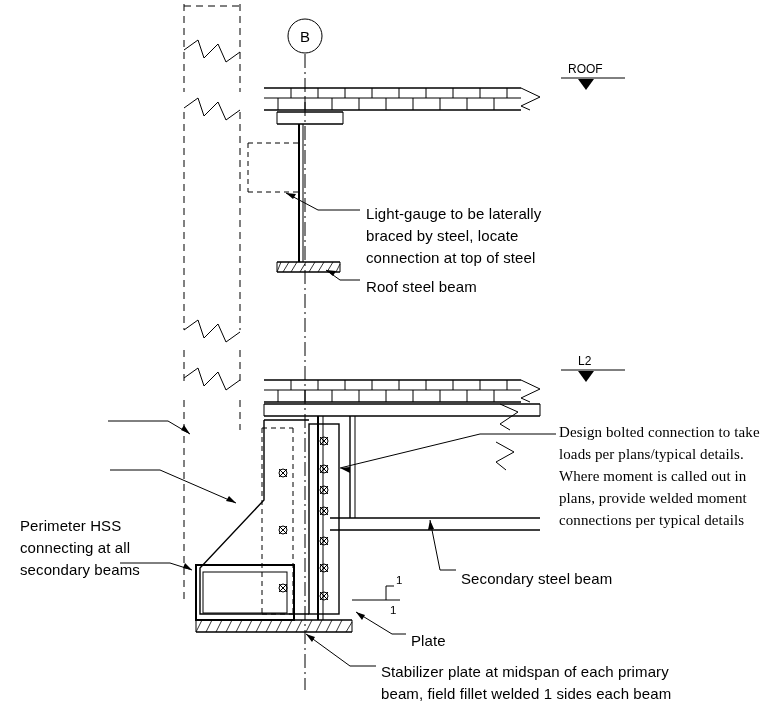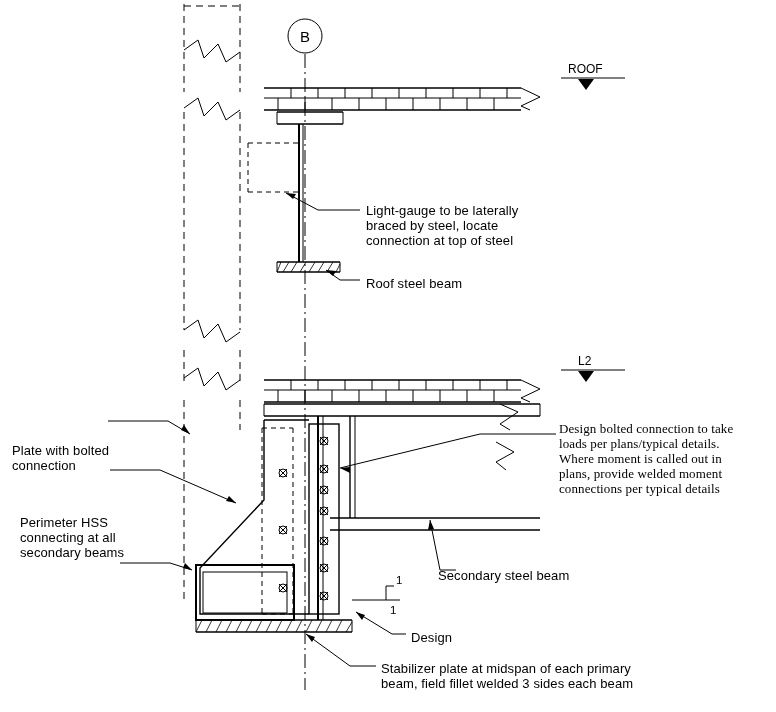--- a/index.html
+++ b/index.html
@@ -13,22 +13,22 @@
   }
   #sheet {
     position: relative;
     width: 776px;
     height: 712px;
     background: #ffffff;
     overflow: hidden;
   }
   .lbl {
     position: absolute;
-    font-size: 13px;
-    line-height: 15px;
+    font-size: 15px;
+    line-height: 22px;
     color: #000;
     white-space: pre;
     letter-spacing: 0.1px;
   }
   svg.draw {
     position: absolute;
     left: 0;
     top: 0;
     width: 776px;
     height: 712px;
@@ -291,28 +291,26 @@
       <path d="M376 666 L350 666 L306 634"></path>
       <polygon class="fillb" points="306,634 315,637 312,642"></polygon>
     </g>
 
   </svg>
 
   <div class="lbl" style="left:366px; top:203px;">Light-gauge to be laterally
 braced by steel, locate
 connection at top of steel</div>
   <div class="lbl" style="left:366px; top:276px;">Roof steel beam</div>
-  <div class="lbl" style="left:12px; top:443px;">Plate with bolted
-connection</div>
   <div class="lbl" style="left:12px; top:515px;margin-left:8px;">Perimeter HSS
 connecting at all
 secondary beams</div>
   <div class="lbl" style="left:559px; top:421px;font-family:Liberation Serif, serif;">Design bolted connection to take
 loads per plans/typical details.
 Where moment is called out in
 plans, provide welded moment
 connections per typical details</div>
-  <div class="lbl" style="left:438px; top:568px;text-align:center;">Secondary steel beam</div>
-  <div class="lbl" style="left:411px; top:630px;">Design</div>
+  <div class="lbl" style="left:461px; top:568px;text-align:center;">Secondary steel beam</div>
+  <div class="lbl" style="left:411px; top:630px;">Plate</div>
   <div class="lbl" style="left:381px; top:661px;">Stabilizer plate at midspan of each primary
-beam, field fillet welded 3 sides each beam</div>
+beam, field fillet welded 1 sides each beam</div>
 
 </div>
 
 </body></html>

